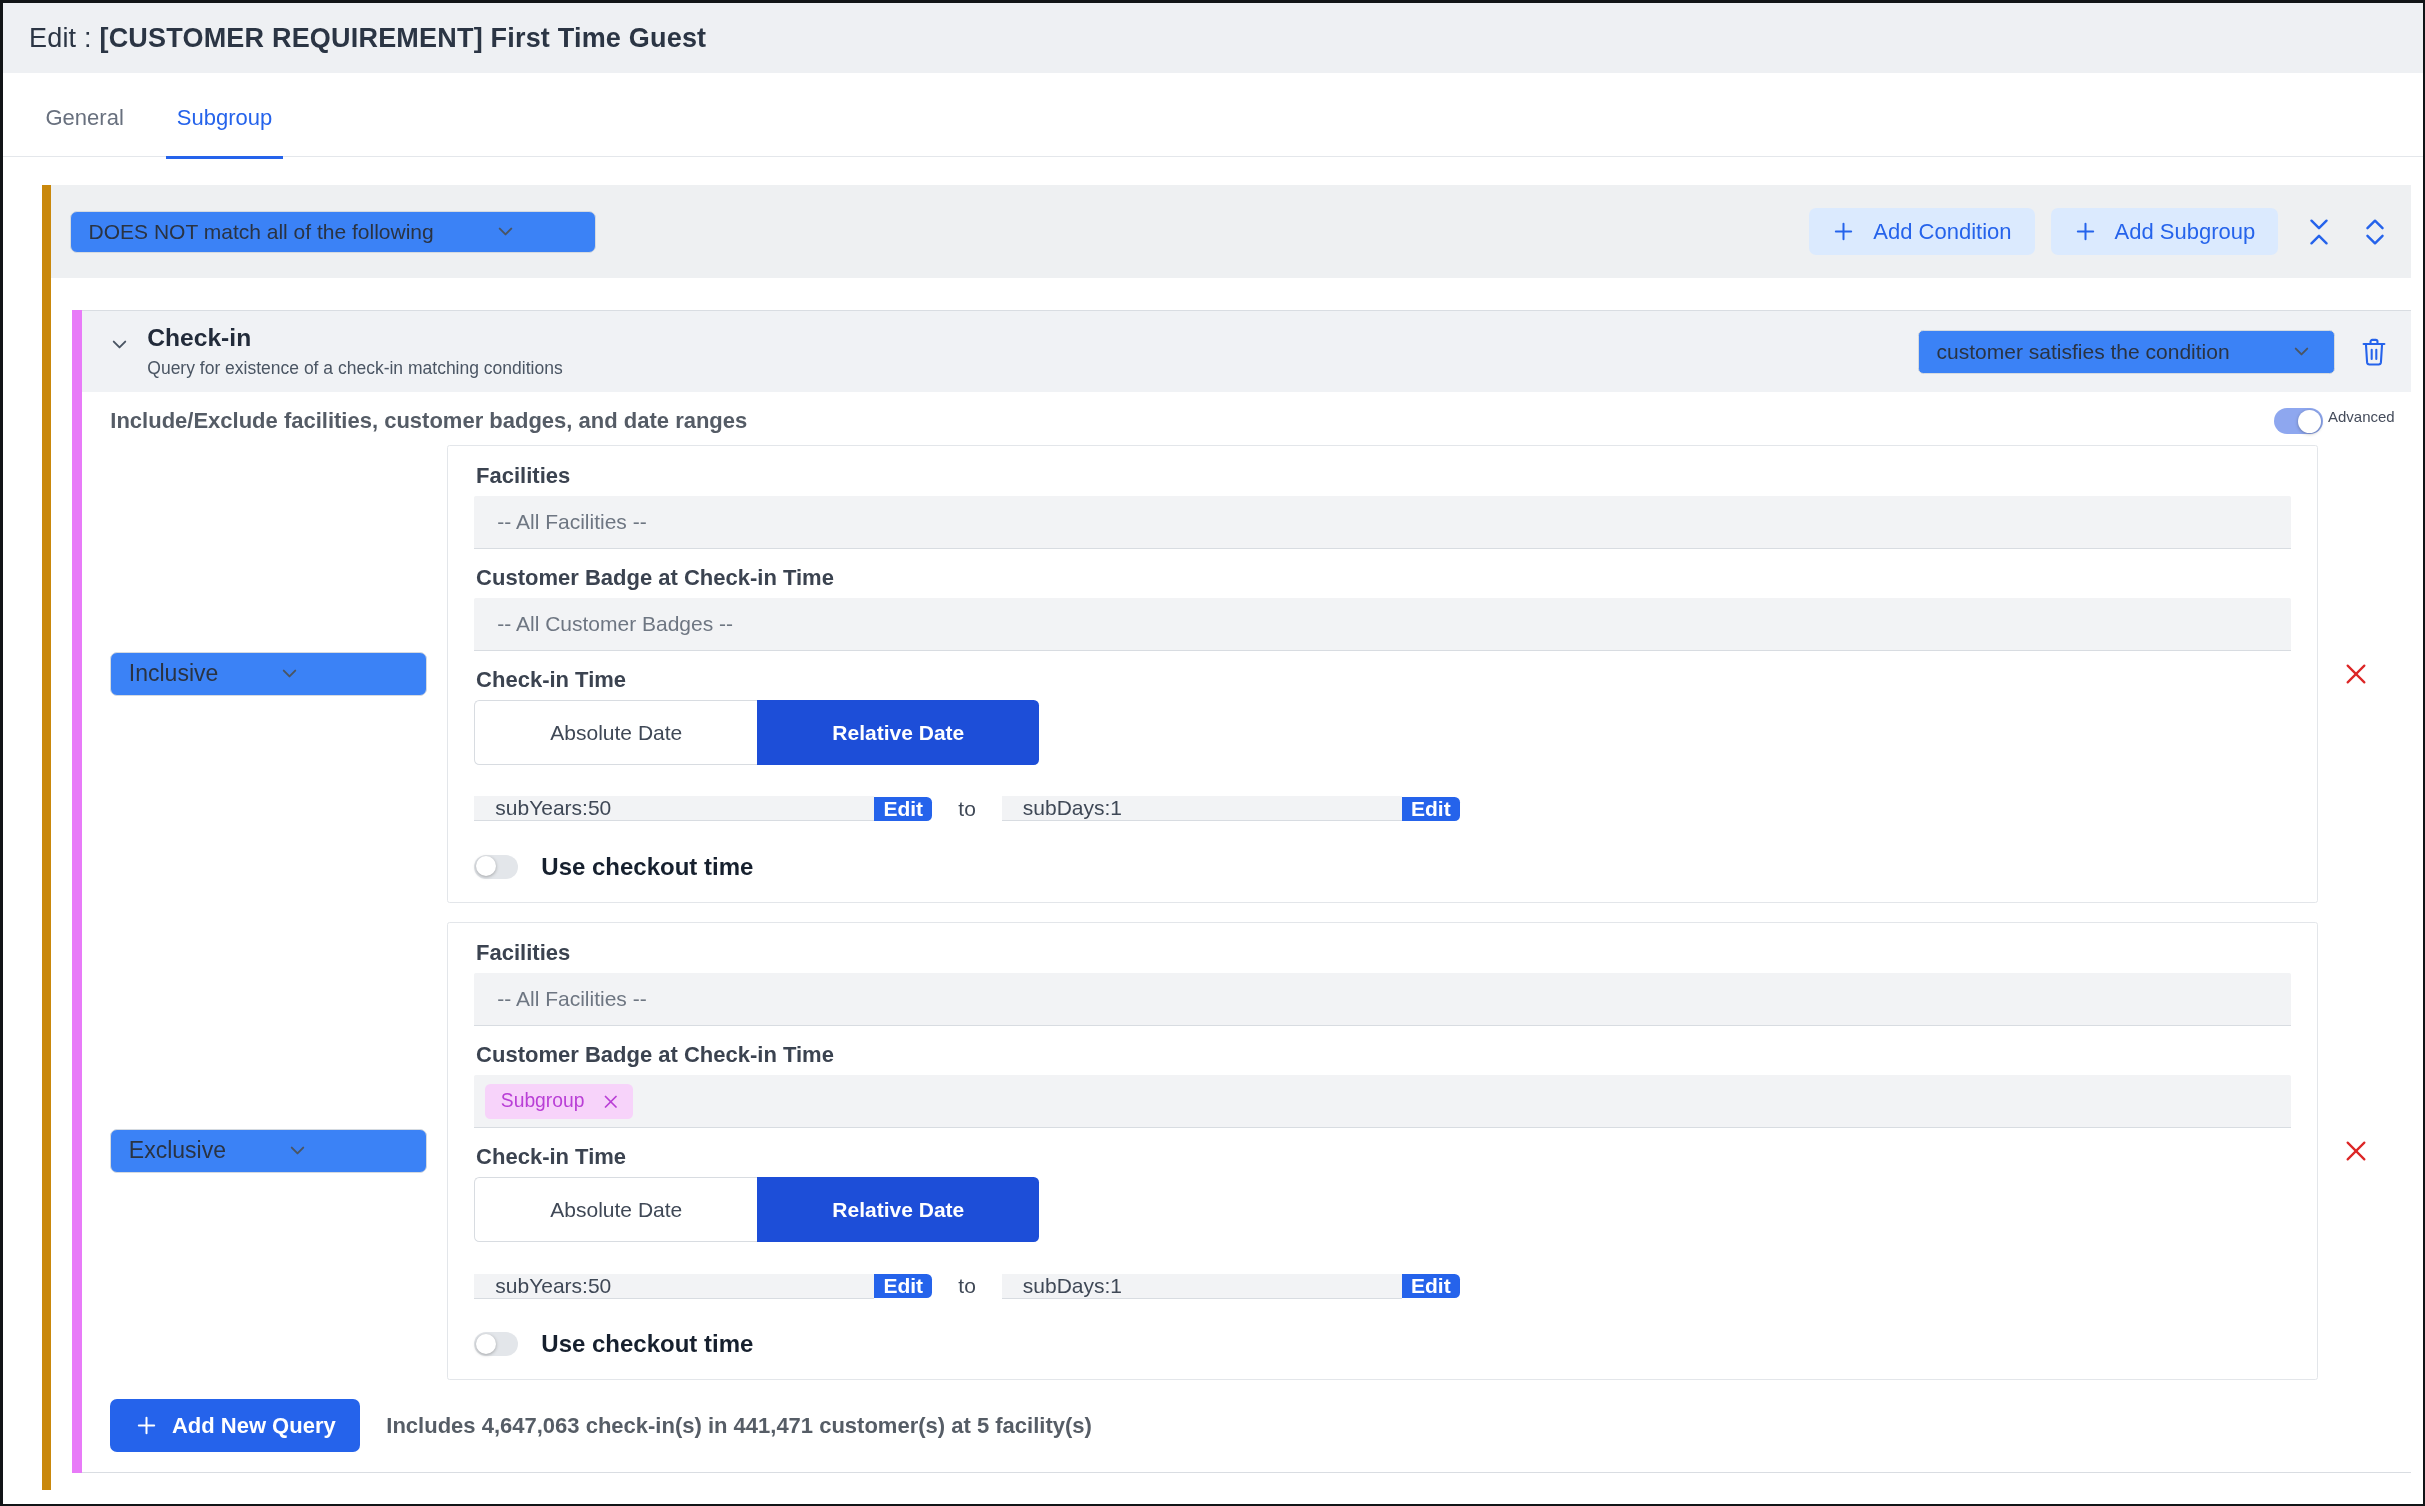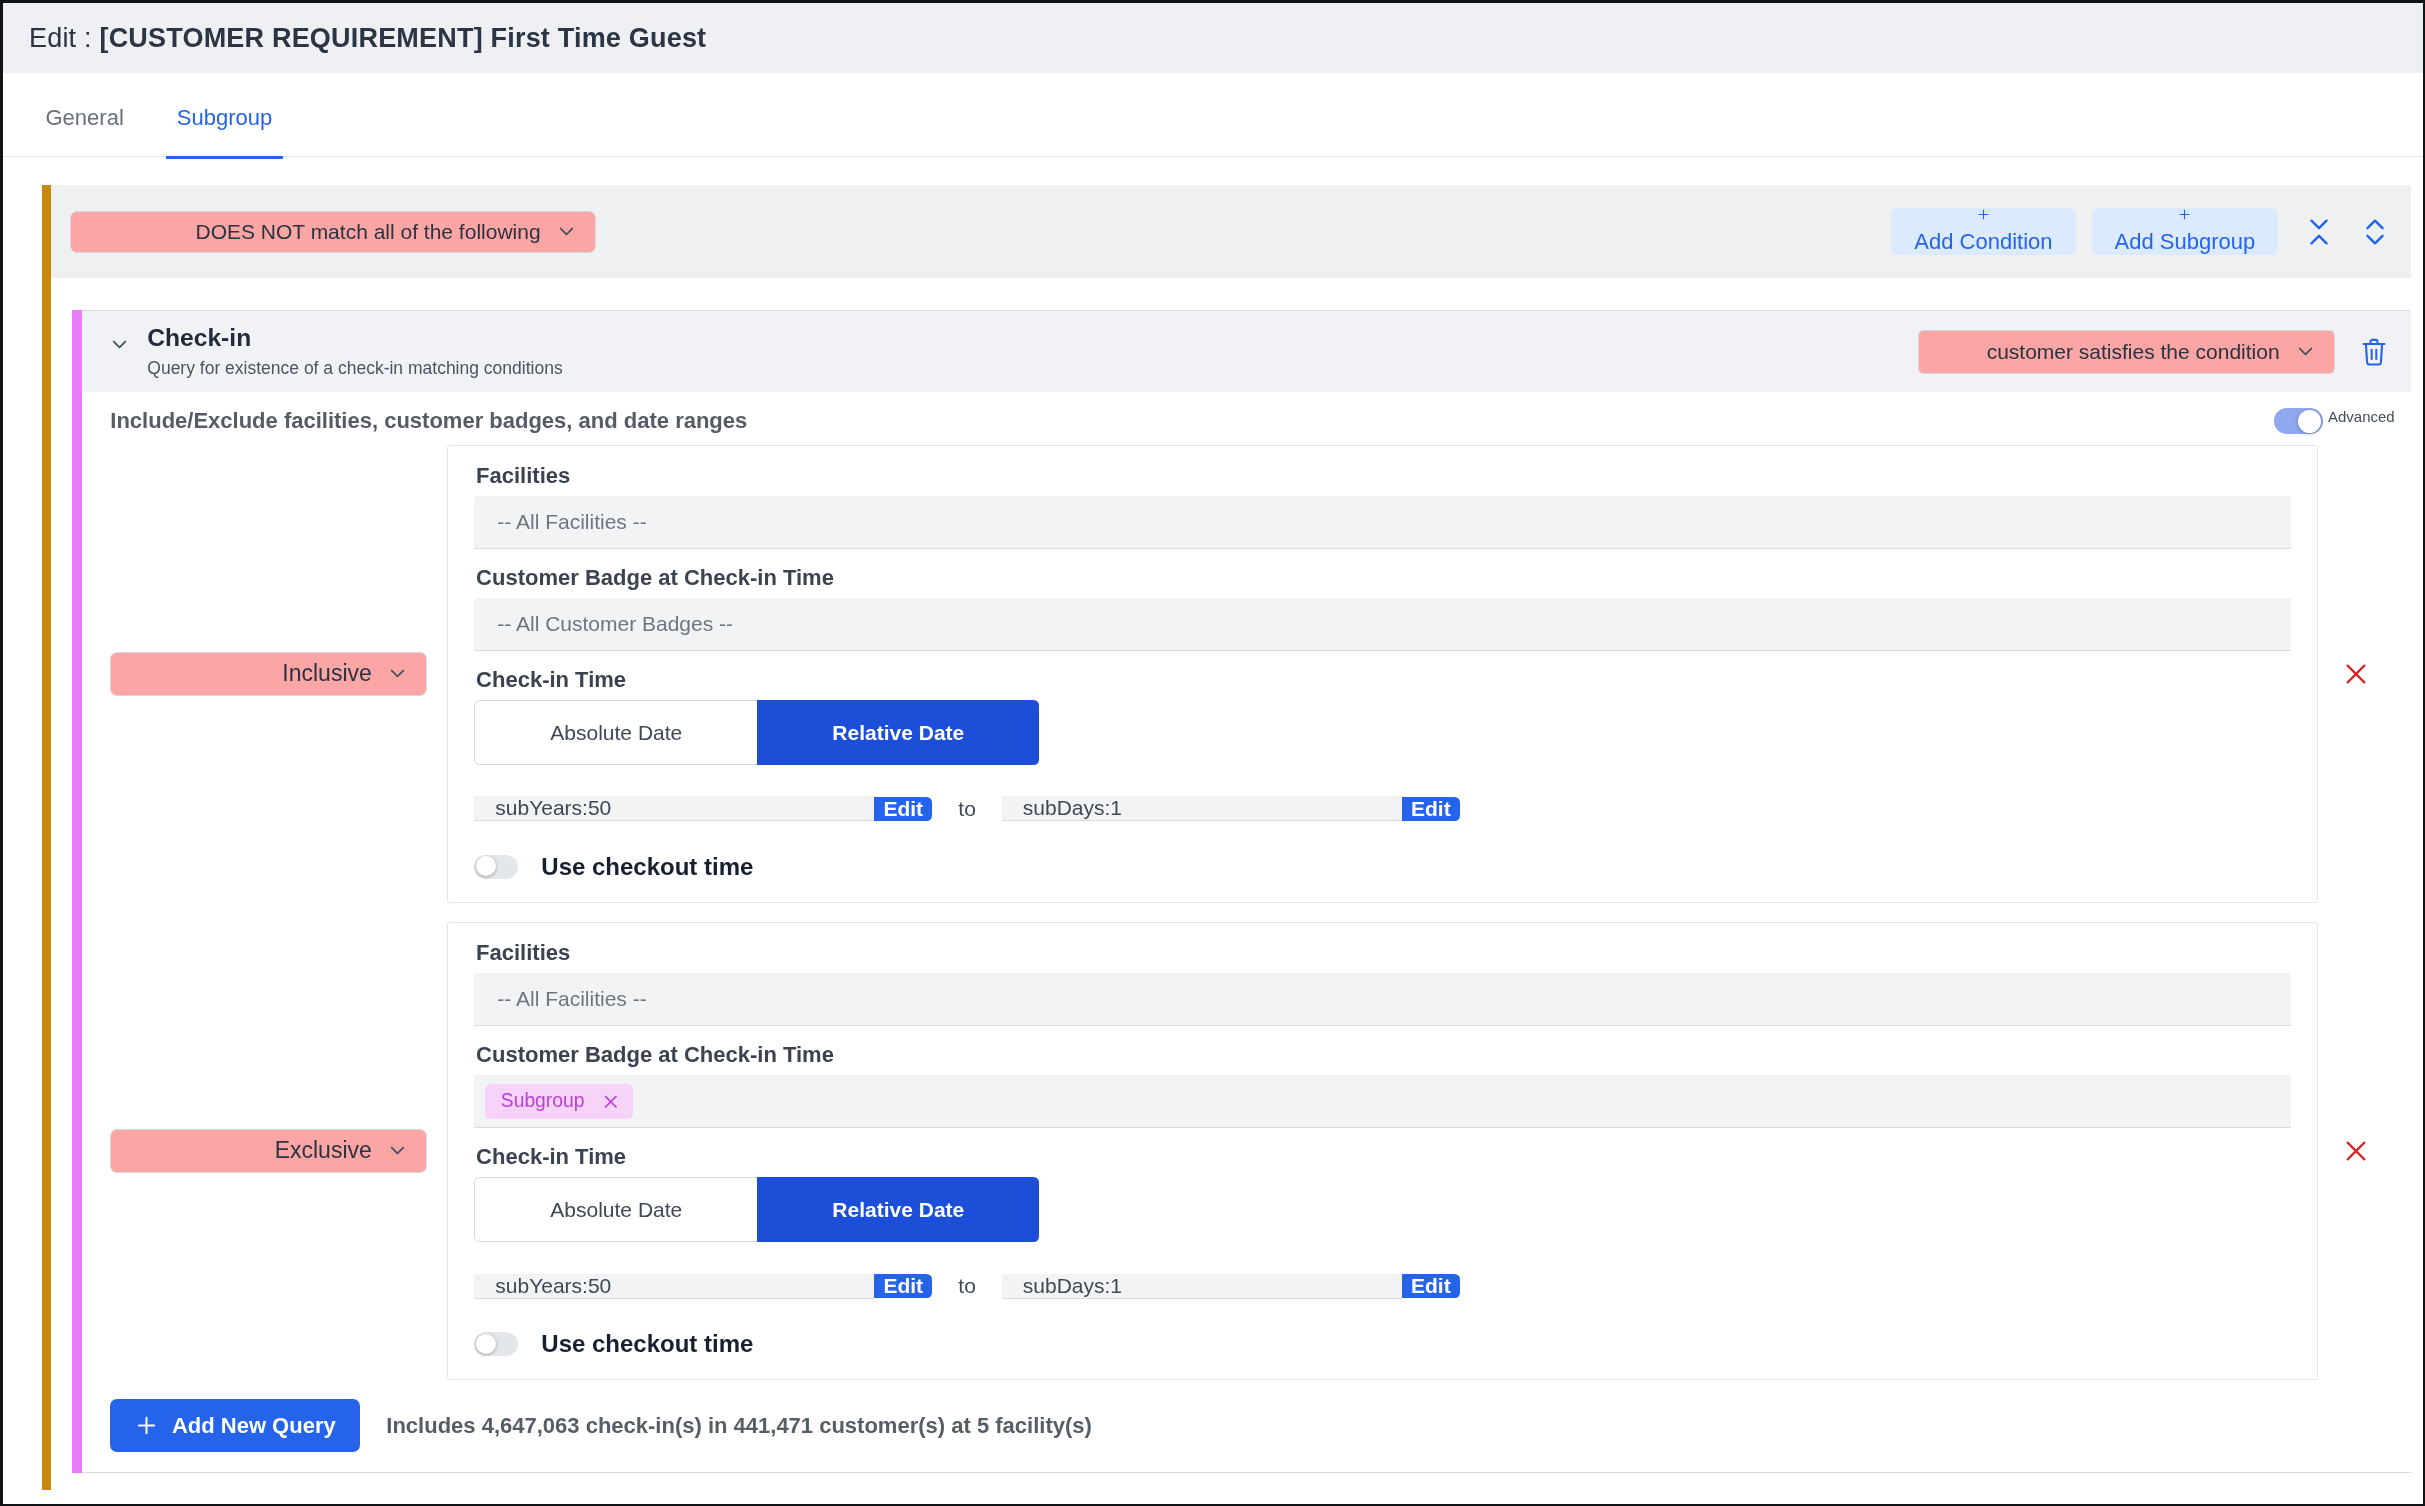--- a/index.html
+++ b/index.html
@@ -19,28 +19,28 @@
   .tabs { display:flex; padding-left:32px; border-bottom:1.8px solid #e4e7eb; background:#fff; }
   .tab { padding:32px 10.5px 24.6px; font-size:22px; color:#68707e; margin-right:32px; cursor:pointer;
          border-bottom:3.5px solid transparent; margin-bottom:-2.6px; }
   .tab.active { color:#2563eb; font-weight:500; border-bottom-color:#2563eb; }
   
   .main { padding:28px 12.3px 0 39px; }
   .group { display:flex; }
   .group-bar { width:8.8px; background:#c9880c; flex:none; }
   .group-content { flex:1; min-width:0; }
   .group-header { height:93px; background:#eef0f2; display:flex; align-items:center; justify-content:space-between; padding:0 19.3px; }
-  .select { background:#fca5a5; border:0.9px solid #d5dae0; border-radius:7px; display:flex; align-items:center;
-            justify-content:flex-end; padding:0 17.5px; color:#2a3342; cursor:pointer; }
+  .select { background:#3b82f6; border:0.9px solid #d5dae0; border-radius:7px; display:flex; align-items:center;
+            justify-content:flex-start; padding:0 17.5px; color:#2a3342; cursor:pointer;gap:46px; }
   .select svg { flex:none; margin-left:14px; }
   .match-select { width:526px; height:42px; font-size:21px; }
   .group-actions { display:flex; align-items:center; }
   .btn-soft { height:47px; border:none; border-radius:7px; background:#dbeafe; color:#2563eb; font-size:22px;
-              font-weight:500; display:flex; align-items:center; gap:8px; padding:0 23px; margin-left:16px;
-              cursor:pointer; font-family:inherit;flex-direction:column; }
+              font-weight:500; display:flex; align-items:center; gap:18px; padding:0 23px; margin-left:16px;
+              cursor:pointer; font-family:inherit; }
   .icon-btn { margin-left:24.6px; color:#2563eb; background:none; border:none; cursor:pointer; display:flex; align-items:center; }
   .group-body { background:#fff; padding:32px 0 17.5px 0; }
   
   .condition { display:flex; margin-left:21px; }
   .cond-bar { width:10.5px; background:#e87bf8; flex:none; }
   .cond-content { flex:1; min-width:0; border-top:1.8px solid #d9dde2; border-bottom:1.8px solid #d9dde2; }
   .cond-header { background:#f0f2f5; height:81px; display:flex; align-items:center; justify-content:space-between; padding:0 23px 0 26px; }
   .cond-title-wrap { display:flex; align-items:flex-start; gap:16px; }
   .cond-title-wrap > button { background:none; border:none; color:#4a5563; margin-top:8.8px; cursor:pointer; display:flex; }
   .cond-title { font-size:24.6px; font-weight:700; color:#222b3a; }

